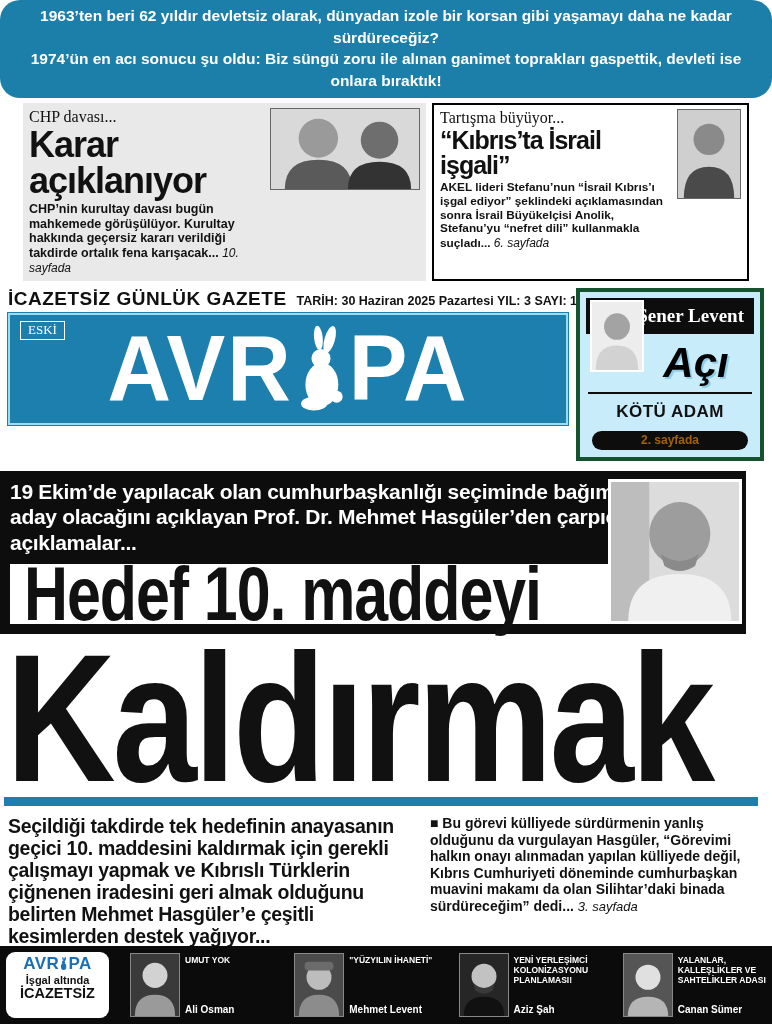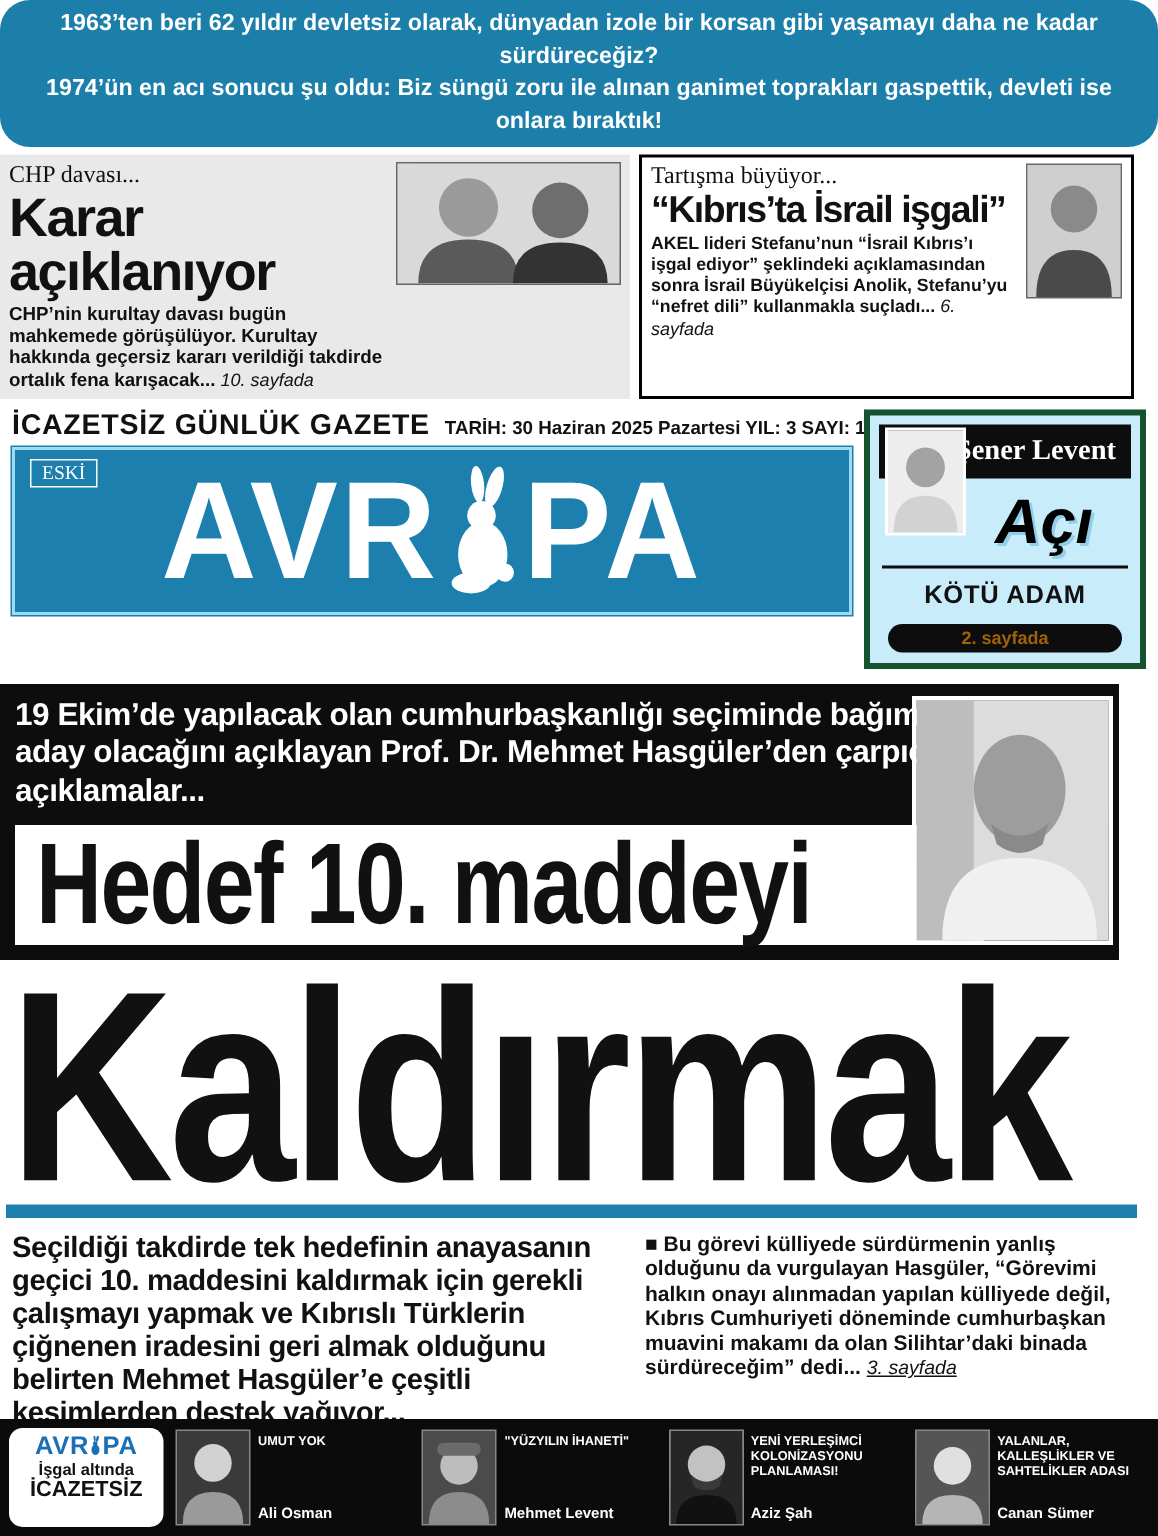--- a/index.html
+++ b/index.html
@@ -8,21 +8,21 @@
     width:772px; height:1024px; margin:0 auto; position:relative; overflow:hidden;
     font-family:"Liberation Sans", sans-serif; color:#111;
   }
   
   .top-banner {
     background:#1c7fa9; color:#fff; text-align:center; font-weight:bold;
     font-size:15.5px; line-height:1.4; padding:5px 6px 6px;border-radius:20px;
   }
 
   
-  .news-row { display:flex; gap:6px; padding:5px 0 4px; }
+  .news-row { display:flex; gap:6px; padding:5px 23px 4px; }
   .news-box { display:flex; gap:8px; }
   .news-left { width:420px; background:#e9e9e9; padding:5px 6px; }
   .news-right { width:330px; background:#fff; border:2px solid #000; padding:4px 6px; }
   .kicker-serif { font-family:"Liberation Serif", serif; font-size:16px; }
   .news-h-left { font-size:36px; font-weight:bold; letter-spacing:-1px; line-height:1; margin:1px 0 3px; }
   .news-h-right { font-size:25px; font-weight:bold; letter-spacing:-1px; line-height:1; margin:1px 0 3px; }
   .news-body { font-size:12.5px; font-weight:bold; line-height:1.18; }
   .pageref { font-style:italic; font-weight:normal; font-size:12px; }
   .photo { background:linear-gradient(160deg,#d8d8d8 0%,#b5b5b5 60%,#8e8e8e 100%); position:relative; overflow:hidden; flex:none; }
   .photo svg { position:absolute; bottom:0; left:0; width:100%; height:100%; }
@@ -59,36 +59,36 @@
   .aci { text-align:center; margin:8px 0 6px 52px; font-size:42px; font-weight:bold; font-style:italic;
     color:#000000; text-shadow:2px 2px 0 #8fcfe9; line-height:1; }
   .levent-rule { border-top:2px solid #0d0d0d; margin:2px 2px 8px; }
   .levent-title { text-align:center; font-weight:bold; font-size:17px; letter-spacing:0.5px; }
   .levent-pill { margin:9px 6px 2px; background:#0d0d0d; color:#a16207; font-weight:bold; font-size:12px;
     text-align:center; border-radius:11px; padding:2px 0 3px; }
 
   
   .main-banner { background:#0d0d0d; margin:4px 26px 0 0; position:relative; padding:8px 90px 10px 10px; }
   .main-kicker { color:#fff; font-weight:bold; font-size:21px; line-height:1.22; letter-spacing:-0.3px; }
-  .hedef-strip { background:#fff; margin-top:9px; height:80px; display:flex; align-items:center; padding-left:14px; overflow:visible; }
+  .hedef-strip { background:#fff; margin-top:9px; height:60px; display:flex; align-items:center; padding-left:14px; overflow:visible; }
   .hedef-text { font-size:58px; font-weight:bold; letter-spacing:-1px; line-height:1; transform:scale(1.05,1.32); transform-origin:0 50%; white-space:nowrap; }
   .main-photo { position:absolute; top:8px; bottom:10px; right:4px; width:134px; border:3px solid #fff;
     background:linear-gradient(165deg,#e8e8e8 0%,#cfcfcf 40%,#9a9a9a 100%); overflow:hidden; }
   .main-photo svg { width:100%; height:100%; }
 
   .kaldirmak-wrap { height:152px; padding:2px 2px 0 6px; overflow:visible; }
   .kaldirmak { display:inline-block; font-size:146px; font-weight:bold; letter-spacing:-3px; line-height:1;
     transform:scale(1.04,1.24); transform-origin:0 22%; white-space:nowrap; }
   .teal-bar { height:9px; background:#1d7fae; margin:11px 14px 0 4px; }
 
   
   .lead-row { display:flex; gap:14px; padding:9px 8px 6px; }
   .lead-left { width:408px; font-size:19.5px; font-weight:bold; line-height:1.13; letter-spacing:-0.3px; }
   .lead-right { flex:1; font-size:14px; font-weight:bold; line-height:1.18; }
-  .lead-right .pageref { font-size:13px;text-decoration:underline; }
+  .lead-right .pageref { font-size:13px; }
 
   
   .cols-row { display:flex; gap:7px; padding:2px 8px 0; align-items:stretch; }
   .col-head { background:#2aa2df; color:#fff; font-weight:bold; font-size:16px; padding:2px 8px 3px; letter-spacing:0.5px; }
   .col-box { border:1px solid #45aede; background:#daf2fc; padding:4px 6px 0; position:relative;
     font-family:"Liberation Serif", serif; }
   .col-title { text-align:center; font-weight:bold; font-size:15px; margin:2px 0 1px; }
   .col-body { font-size:11.5px; line-height:1.24; text-align:justify; }
   .sol-kose { width:178px; display:flex; flex-direction:column; }
   .sorgucu { width:248px; display:flex; flex-direction:column; }
@@ -97,21 +97,21 @@
 
   .mid-col { flex:1; display:flex; flex-direction:column; }
   .mid-photo { background:linear-gradient(#c9c9c9 0%,#cecece 55%,#bdbdbd 100%); border-top:3px solid #4a4a4a;
     height:165px; position:relative; padding:3px 8px; overflow:hidden; }
   .mid-kicker { font-style:italic; font-weight:bold; font-size:15px; }
   .mid-headline { font-style:italic; font-weight:bold; font-size:31px; letter-spacing:-1px; line-height:1.02; }
   .mid-scene { position:absolute; left:0; right:0; bottom:0; height:100px; }
 
   
   .footer { position:absolute; left:0; right:0; bottom:0; height:78px; background:#0b0b0b;
-    display:flex; align-items:center; gap:8px; padding:0 6px; }
+    display:flex; align-items:center; gap:21px; padding:0 6px; }
   .f-logo { background:#fff; border-radius:9px; width:103px; height:66px; text-align:center; padding-top:3px; flex:none; }
   .f-brand { color:#1a6fb5; font-weight:bold; font-size:17px; letter-spacing:0.5px; line-height:1; }
   .f-brand .mini-rabbit { width:9px; height:14px; vertical-align:-2px; }
   .f-line1 { font-weight:bold; font-size:11px; margin-top:2px; }
   .f-line2 { font-weight:bold; font-size:14.5px; line-height:1; }
   .f-line3 { font-weight:bold; font-size:11px;margin-top:29px; }
   .columnist { display:flex; gap:5px; flex:1; height:64px; }
   .c-photo { width:50px; height:64px; border:1px solid #888; flex:none;
     background:linear-gradient(160deg,#dcdcdc 0%,#a9a9a9 55%,#6f6f6f 100%); position:relative; overflow:hidden; }
   .c-photo svg { width:100%; height:100%; }

